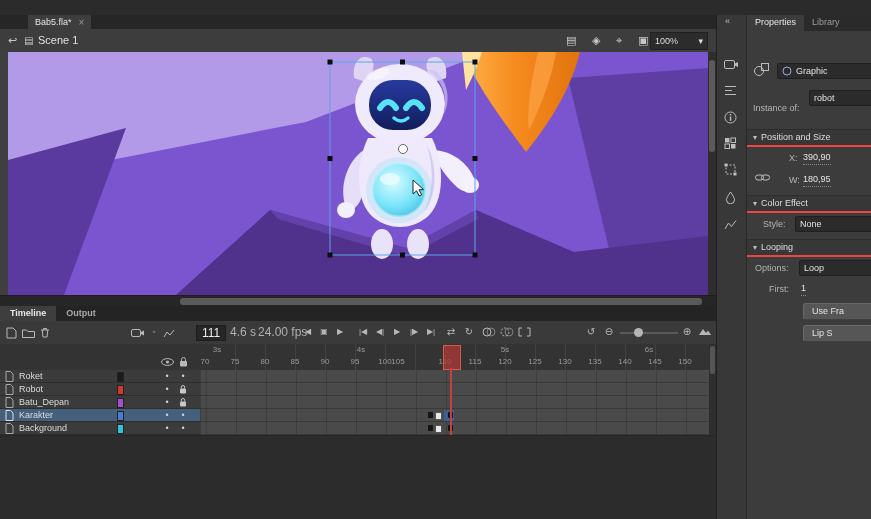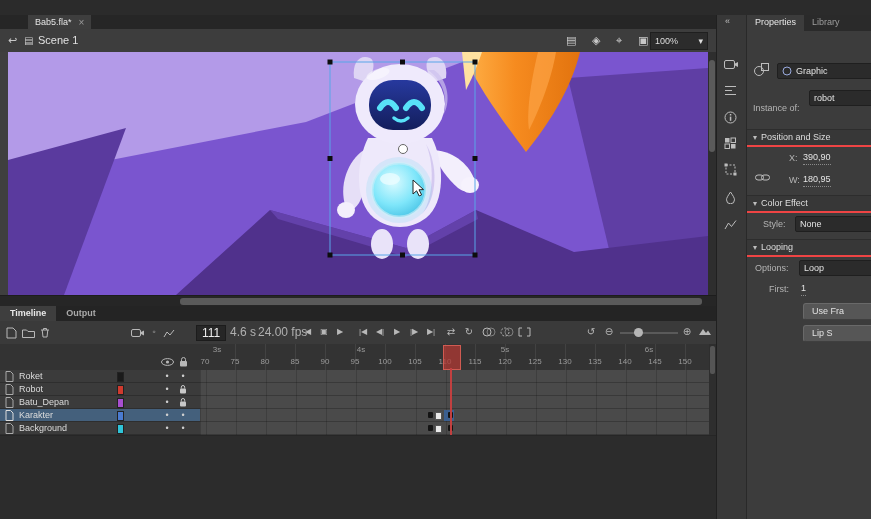--- a/index.html
+++ b/index.html
@@ -394,21 +394,21 @@
         <span class="sec" style="left:151px">4s</span>
         <span class="sec" style="left:295px">5s</span>
         <span class="sec" style="left:439px">6s</span>
         <span class="fl" style="left:-5px">70</span>
         <span class="fl" style="left:25px">75</span>
         <span class="fl" style="left:55px">80</span>
         <span class="fl" style="left:85px">85</span>
         <span class="fl" style="left:115px">90</span>
         <span class="fl" style="left:145px">95</span>
         <span class="fl" style="left:175px">100</span>
-        <span class="fl" style="left:205px">105</span>
+        <span class="fl" style="left:188px">105</span>
         <span class="fl" style="left:235px">110</span>
         <span class="fl" style="left:265px">115</span>
         <span class="fl" style="left:295px">120</span>
         <span class="fl" style="left:325px">125</span>
         <span class="fl" style="left:355px">130</span>
         <span class="fl" style="left:385px">135</span>
         <span class="fl" style="left:415px">140</span>
         <span class="fl" style="left:445px">145</span>
         <span class="fl" style="left:475px">150</span>
       </div>

